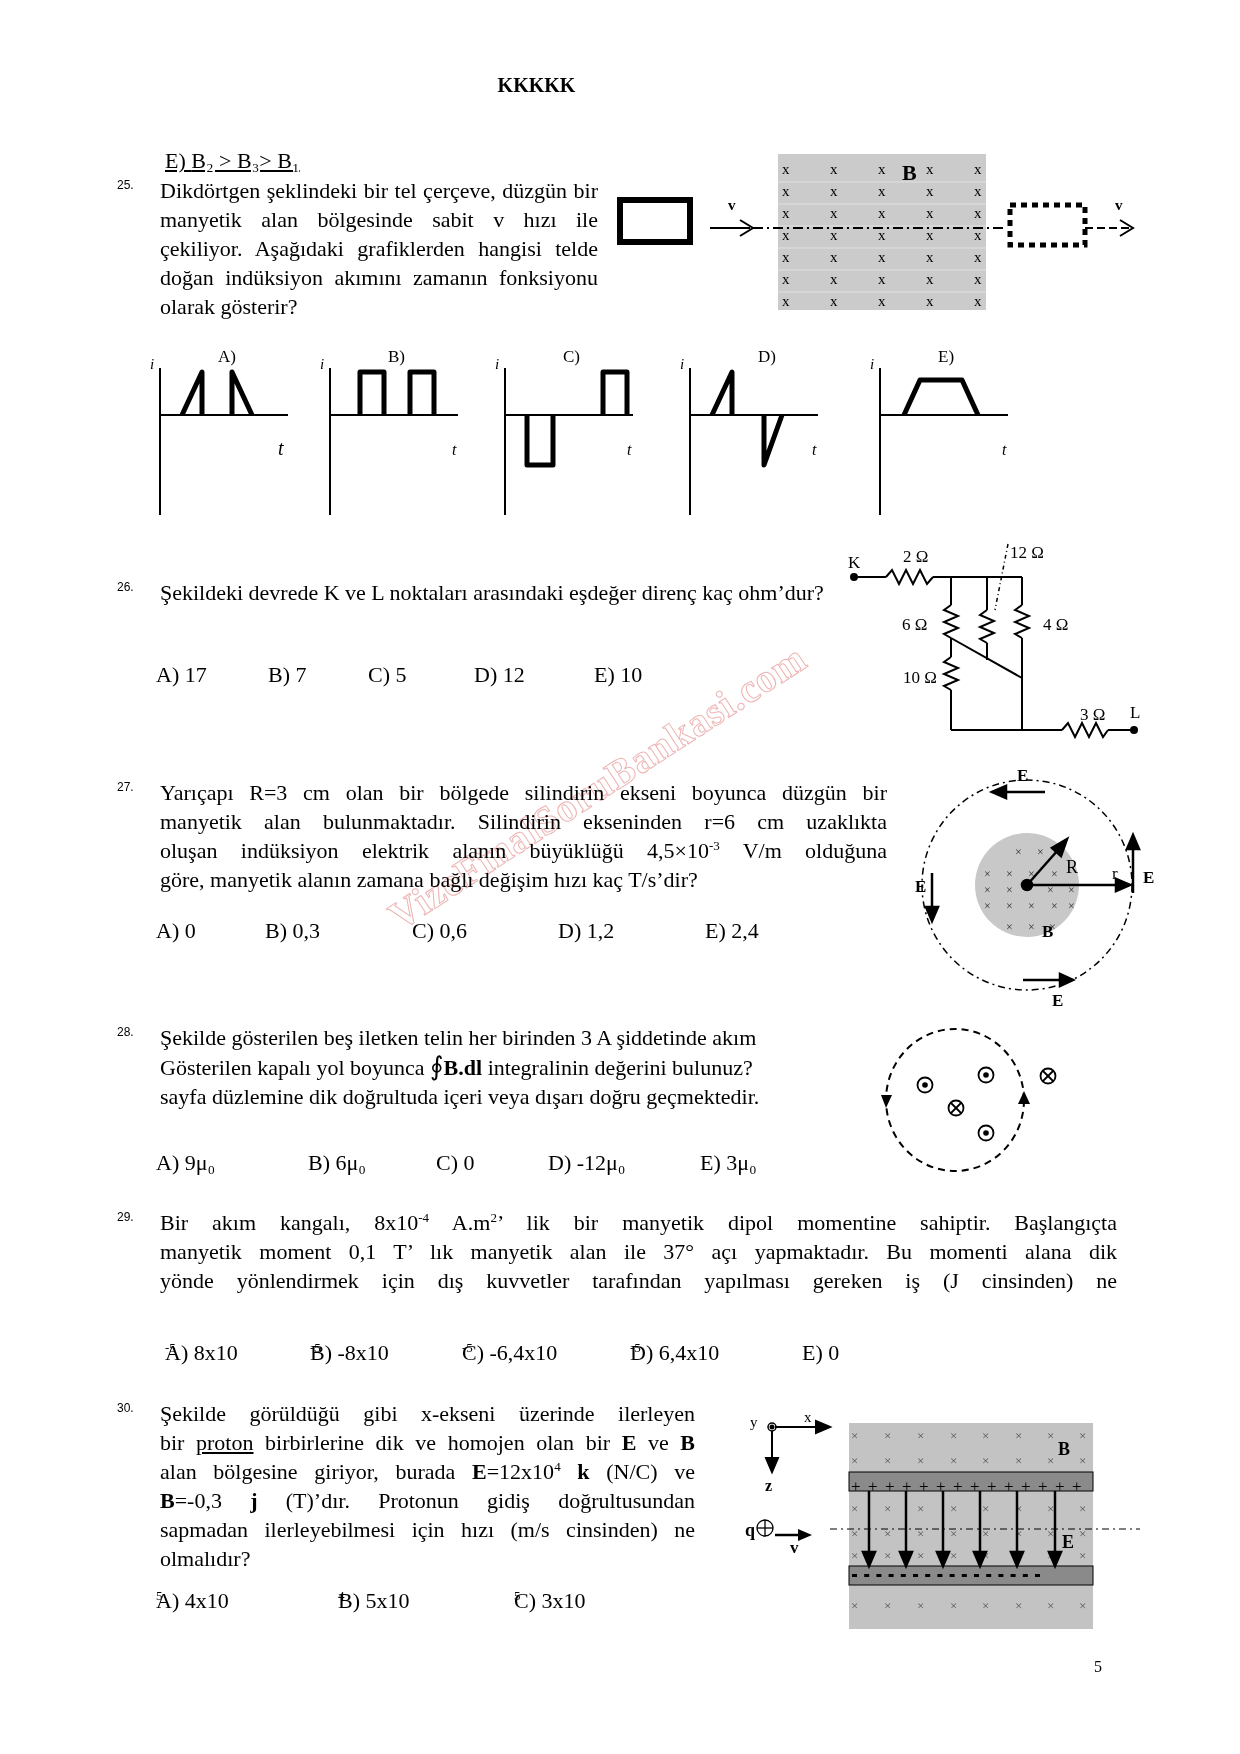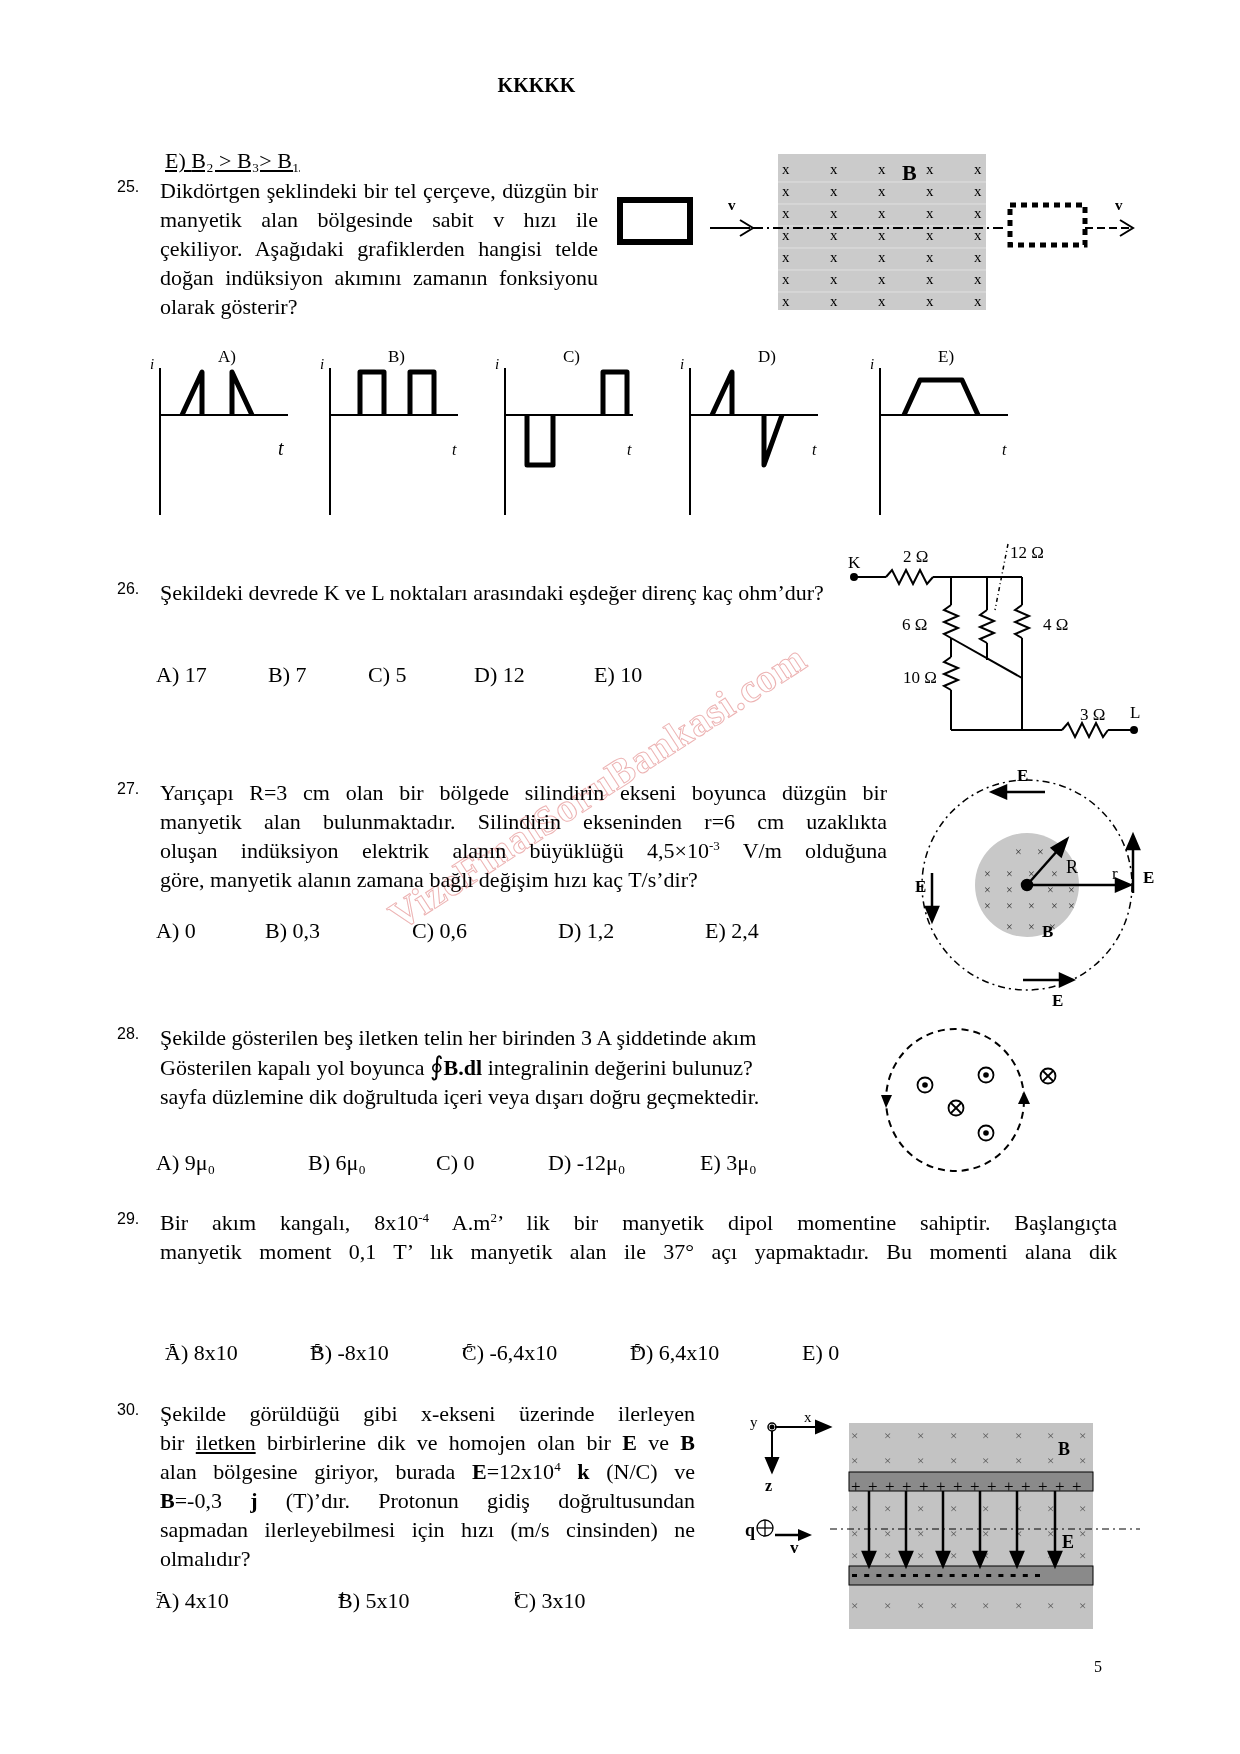--- a/index.html
+++ b/index.html
@@ -1,20 +1,20 @@
 <!DOCTYPE html>
 <html><head>
 <meta charset="utf-8">
 <style>
   html,body{margin:0;padding:0;background:#fff;}
   body{width:1240px;height:1754px;position:relative;overflow:hidden;font-family:"Liberation Serif",serif;color:#000;}
   .abs{position:absolute;}
   .title{left:0;width:1073px;top:74px;text-align:center;font-weight:bold;font-size:20px;}
   .q{font-size:22px;line-height:29px;text-align:justify;}
-  .qnum{position:absolute;font-family:"Liberation Sans",sans-serif;font-size:16px;}
+  .qnum{position:absolute;font-family:"Liberation Sans",sans-serif;font-size:12px;}
   .opts span{position:absolute;font-size:22px;white-space:nowrap;text-align:right;}
   sup{font-size:13px;line-height:0;}
   svg text{font-family:"Liberation Serif",serif;}
   .pnum{right:138px;top:1658px;font-size:16px;}
   .watermark{left:380px;top:900px;font-size:40px;font-weight:bold;color:transparent;-webkit-text-stroke:1px #e8a0a0;transform:rotate(-33deg);transform-origin:left top;letter-spacing:1px;opacity:.8;}
 </style>
 </head>
 <body>
 
 <div class="abs title">KKKKK</div>
@@ -288,37 +288,38 @@
         </g>
       </g>
   </svg>
 </section>
 
 <section>
   <div class="qnum" style="left:117px;top:1210px;">29.</div>
   <div class="abs q" style="left:160px;top:1208px;width:957px;">
     <div style="text-align:justify;text-align-last:justify;"><span>Bir akım kangalı, 8x10</span><sup>-4</sup><span> A.m</span><sup>2</sup><span>’ lik bir manyetik dipol momentine sahiptir. Başlangıçta</span></div>
     <div style="text-align:justify;text-align-last:justify;">manyetik moment 0,1 T’ lık manyetik alan ile 37° açı yapmaktadır. Bu momenti alana dik</div>
+    <div style="text-align:justify;text-align-last:justify;">yönde yönlendirmek için dış kuvvetler tarafından yapılması gereken iş (J cinsinden) ne</div>
   </div>
   <div class="opts">
     <span style="left:165px;top:1340px;"><span>A) 8x10</span><sup>-5</sup></span>
     <span style="left:310px;top:1340px;"><span>B) -8x10</span><sup>-5</sup></span>
     <span style="left:462px;top:1340px;"><span>C) -6,4x10</span><sup>-5</sup></span>
     <span style="left:630px;top:1340px;"><span>D) 6,4x10</span><sup>-5</sup></span>
     <span style="left:802px;top:1340px;">
         <span>E) 0</span>
       </span>
   </div>
 </section>
 
 <section>
   <div class="qnum" style="left:117px;top:1401px;">30.</div>
   <div class="abs q" style="left:160px;top:1399px;width:535px;">
     <div style="text-align:justify;text-align-last:justify;">Şekilde görüldüğü gibi x-ekseni üzerinde ilerleyen</div>
-    <div style="text-align:justify;text-align-last:justify;"><span>bir </span><u>iletken</u><span> birbirlerine dik ve homojen olan bir </span><b>E</b><span> ve </span><b>B</b></div>
+    <div style="text-align:justify;text-align-last:justify;"><span>bir </span><u>proton</u><span> birbirlerine dik ve homojen olan bir </span><b>E</b><span> ve </span><b>B</b></div>
     <div style="text-align:justify;text-align-last:justify;"><span>alan bölgesine giriyor, burada </span><b>E</b><span>=12x10</span><sup>4</sup><b> k</b><span> (N/C) ve</span></div>
     <div style="text-align:justify;text-align-last:justify;"><b>B</b><span>=-0,3 </span><b>j</b><span> (T)’dır. Protonun gidiş doğrultusundan</span></div>
     <div style="text-align:justify;text-align-last:justify;">sapmadan ilerleyebilmesi için hızı (m/s cinsinden) ne</div>
     <div>olmalıdır?</div>
   </div>
   <div class="opts">
     <span style="left:156px;top:1588px;"><span>A) 4x10</span><sup>5</sup></span>
     <span style="left:338px;top:1588px;"><span>B) 5x10</span><sup>4</sup></span>
     <span style="left:514px;top:1588px;"><span>C) 3x10</span><sup>5</sup></span>
   </div>

